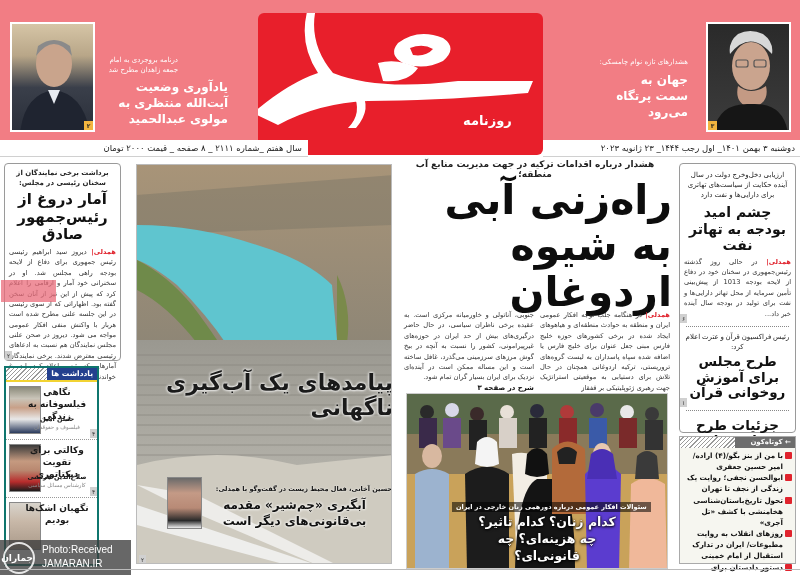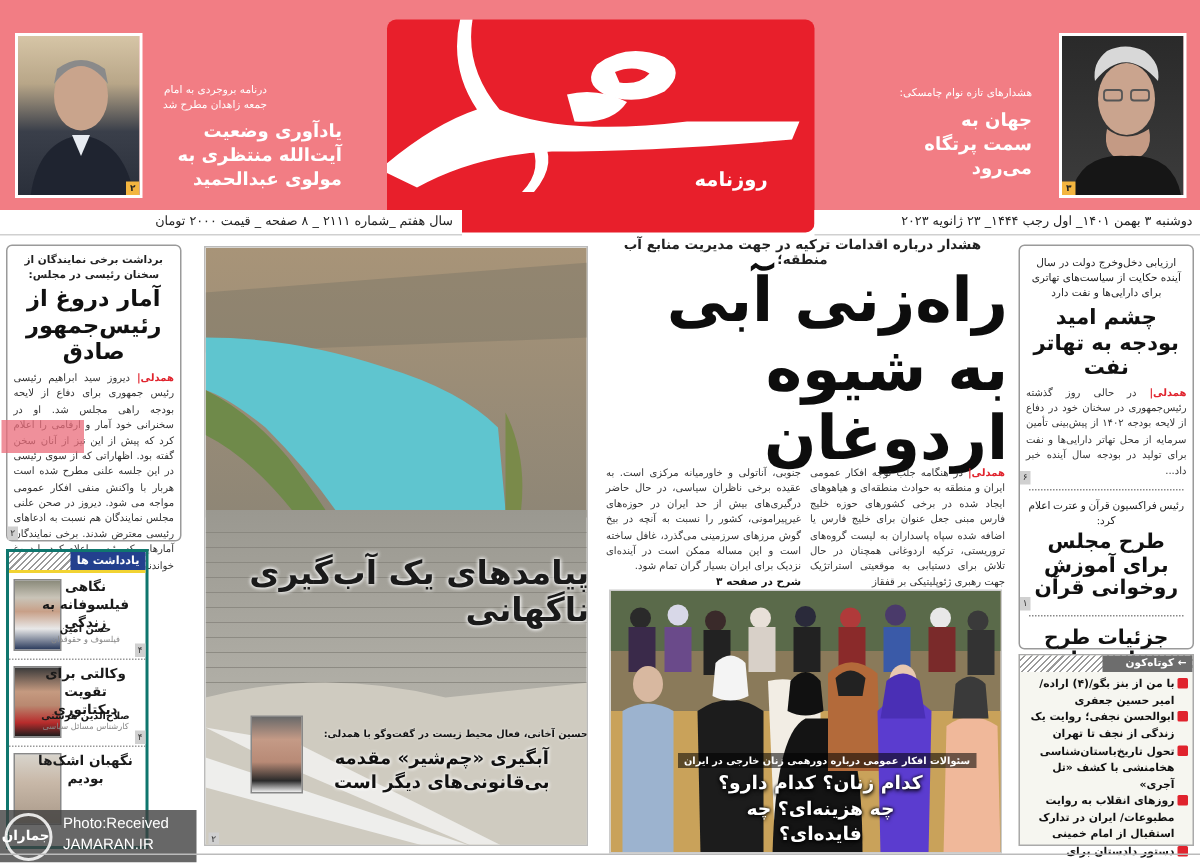--- a/index.html
+++ b/index.html
@@ -263,28 +263,28 @@
     <path d="M145 55 Q160 40 178 55 L180 120 L145 120 Z" fill="#b36a3a"></path>
     <path d="M150 58 Q160 48 170 58 L168 70 L152 70 Z" fill="#222"></path>
     <ellipse cx="195" cy="60" rx="9" ry="11" fill="#e8c8b0"></ellipse>
     <path d="M180 176 L178 80 Q195 62 214 80 L212 176 Z" fill="#5b3ccf"></path>
     <path d="M184 60 Q195 50 206 60 L210 85 L180 85 Z" fill="#4a2fb5"></path>
     <ellipse cx="240" cy="72" rx="9" ry="11" fill="#7a4a30"></ellipse>
     <path d="M222 176 L224 90 Q240 78 258 90 L260 176 Z" fill="#f0b89a"></path>
     <path d="M230 62 Q240 52 250 62 L252 85 L228 85 Z" fill="#3a3a3a"></path>
   </svg>
   <div id="women-kicker">سئوالات افکار عمومی درباره دورهمی زنان خارجی در ایران</div>
-  <div id="women-title">کدام زنان؟ کدام دارو؟ چه هزینه‌ای؟ چه فایده‌ای؟</div>
+  <div id="women-title">کدام زنان؟ کدام تاثیر؟ چه هزینه‌ای؟ چه قانونی‌ای؟</div>
 </div>
 
 <div id="right-article" class="box">
   <div class="right-sub">
     <div class="kicker" style="font-weight:normal;">ارزیابی دخل‌وخرج دولت در سال آینده حکایت از سیاست‌های تهاتری برای دارایی‌ها و نفت دارد</div>
     <div class="headline big">چشم امید بودجه به تهاتر نفت</div>
-    <div class="body-text"><span class="byline-tag">همدلی|</span> <span>در حالی روز گذشته رئیس‌جمهوری در سخنان خود در دفاع از لایحه بودجه ۱۴۰۲ از پیش‌بینی تأمین سرمایه از محل تهاتر دارایی‌ها و نفت برای تولید در بودجه سال آینده خبر داد...</span></div>
+    <div class="body-text"><span class="byline-tag">همدلی|</span> <span>در حالی روز گذشته رئیس‌جمهوری در سخنان خود در دفاع از لایحه بودجه 1013 از پیش‌بینی تأمین سرمایه از محل تهاتر دارایی‌ها و نفت برای تولید در بودجه سال آینده خبر داد...</span></div>
     <span class="num-tag" style="left:-4px;bottom:0;">۶</span>
   </div>
   <div class="divider"></div>
   <div class="right-sub">
     <div class="kicker" style="font-weight:normal;font-family:Liberation Serif, serif;">رئیس فراکسیون قرآن و عترت اعلام کرد:</div>
     <div class="headline med">طرح مجلس برای آموزش روخوانی قرآن</div>
     <span class="num-tag" style="left:-4px;bottom:0;">۱</span>
   </div>
   <div class="divider"></div>
   <div class="right-sub">

